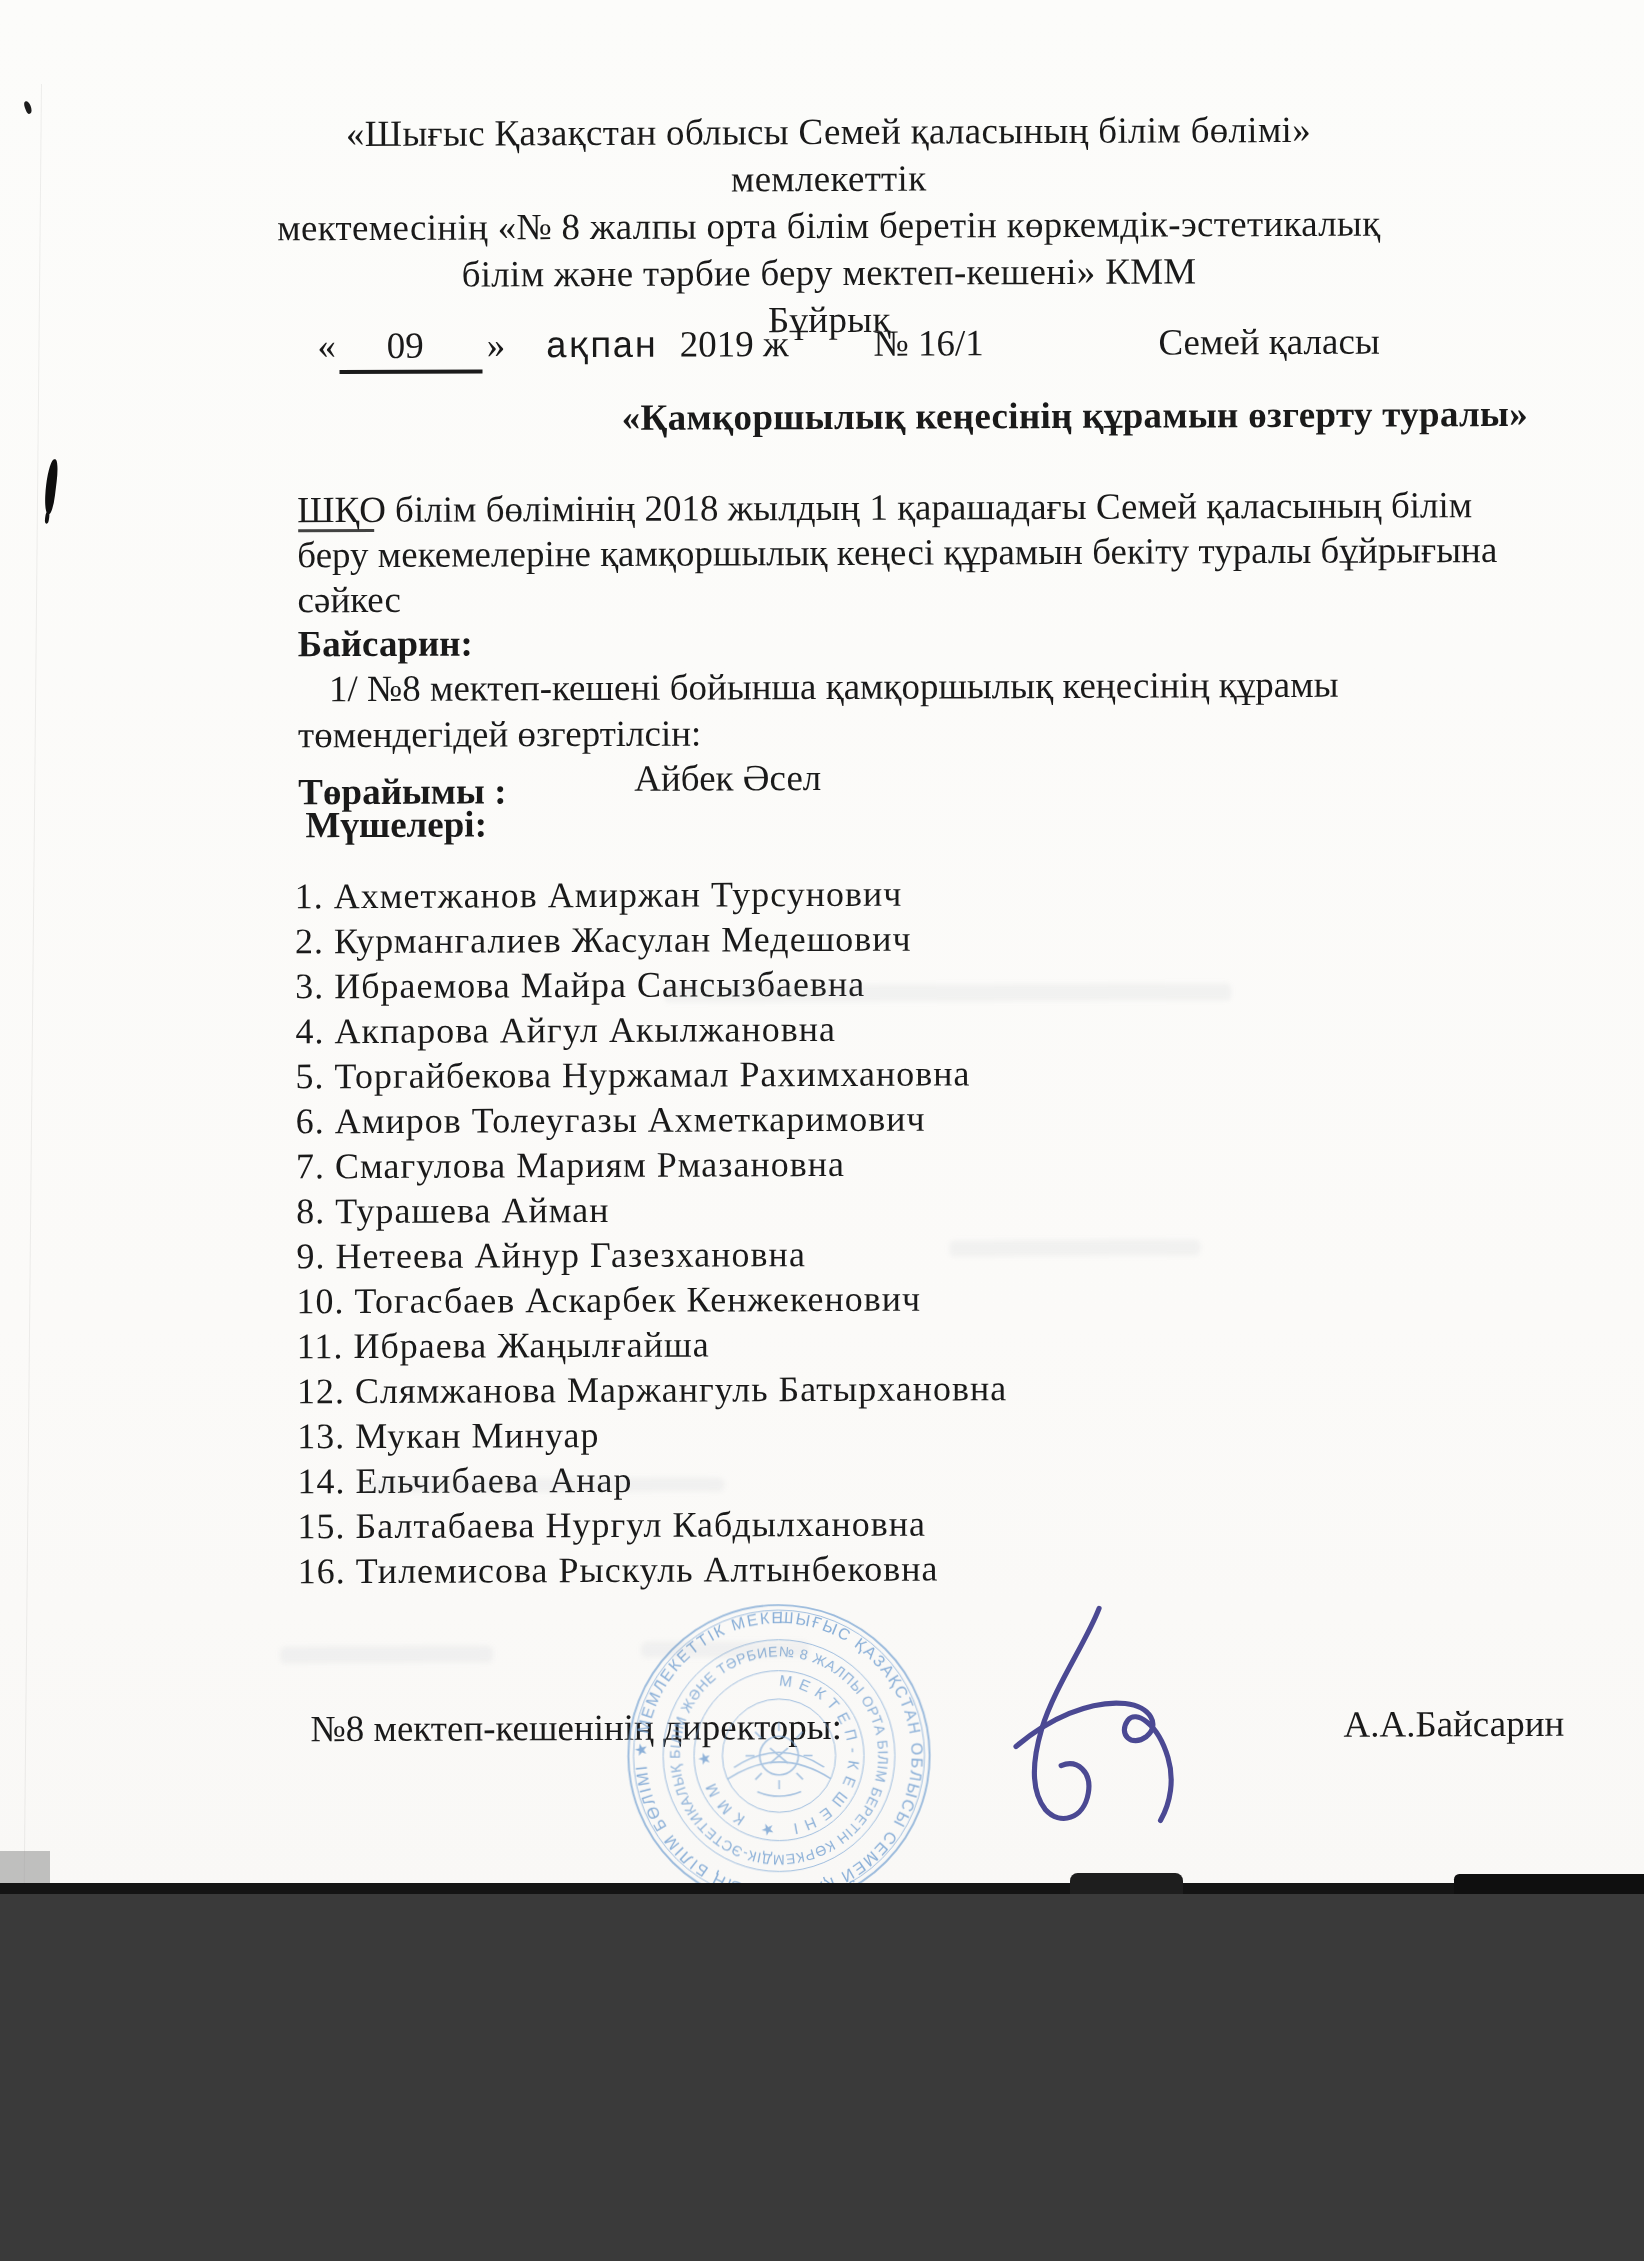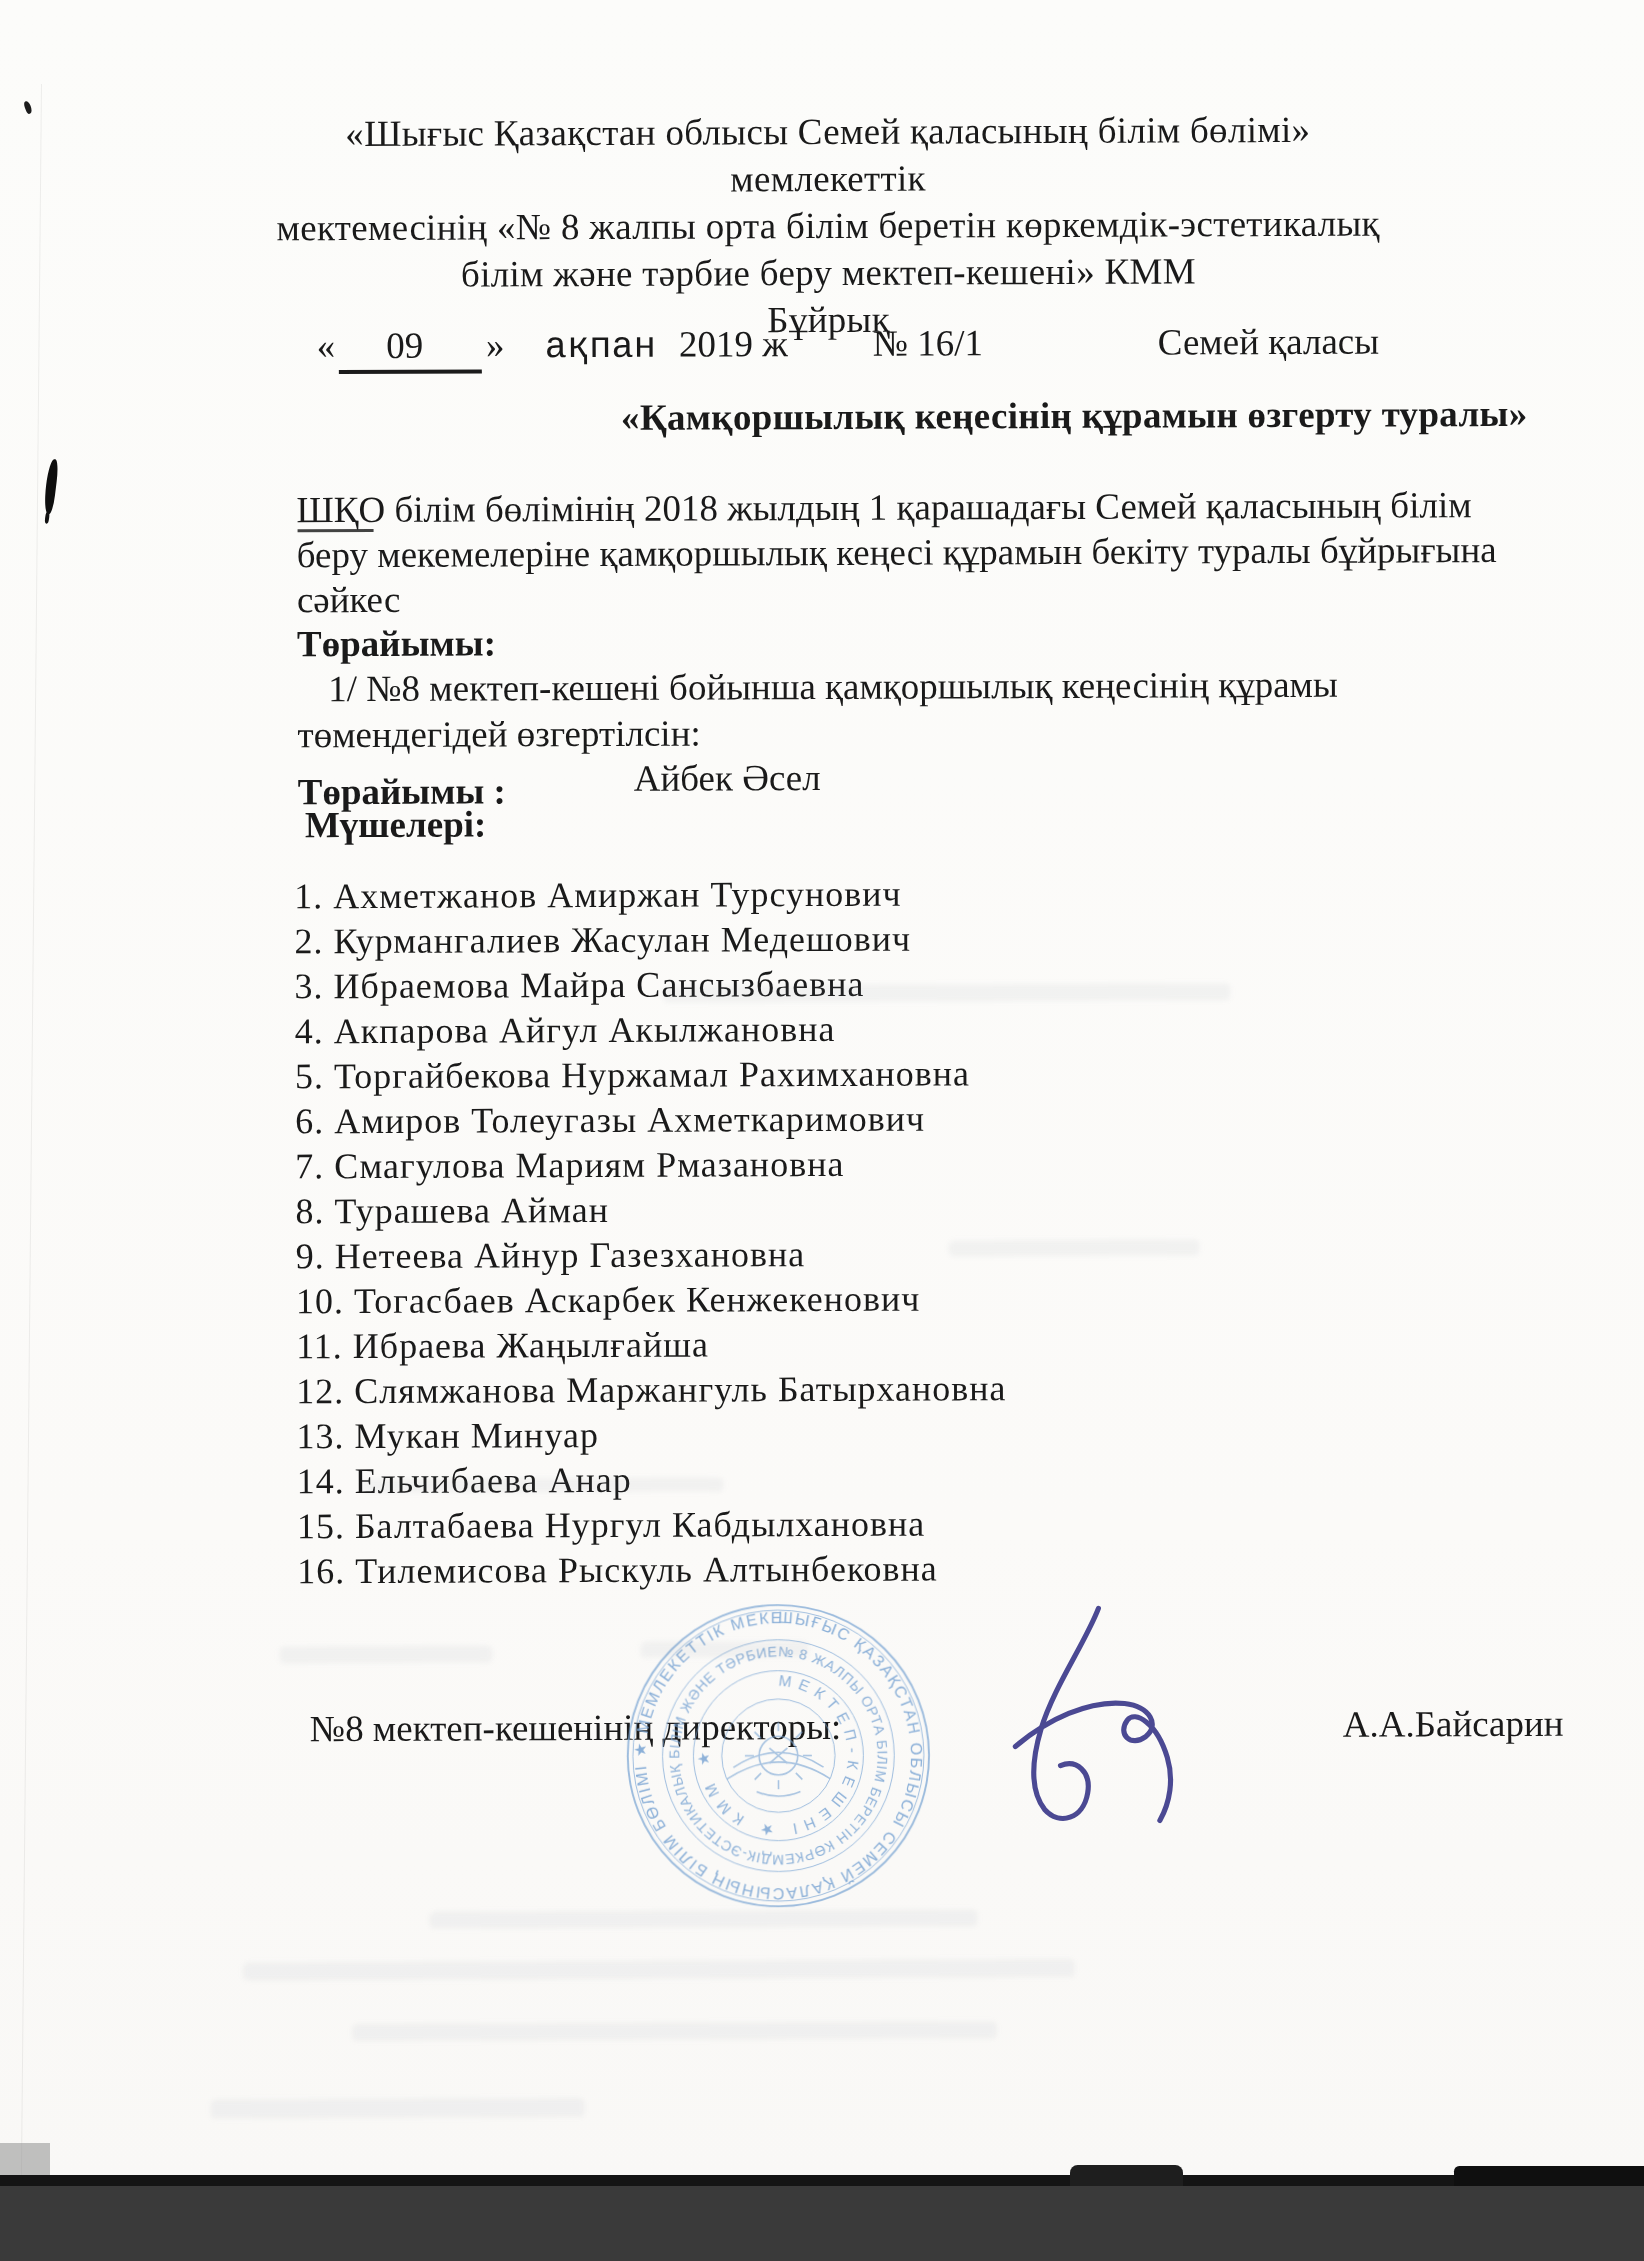--- a/index.html
+++ b/index.html
@@ -1,17 +1,17 @@
 <!DOCTYPE html>
 <html style="font-size:10.3px"><head>
 <meta charset="utf-8">
 <style>
   html,body { margin:0; padding:0; background:#3a3a3a; }
   .page {
-    position:relative; width:1644px; height:2186px;
+    position:relative; width:1644px; height:1894px;
     background:linear-gradient(180deg,#fcfcfa 0%, #fbfaf8 70%, #f9f8f6 100%);
     overflow:hidden;
     font-family:"Liberation Serif", serif;
     color:#1a1a1a;
   }
   .content { position:absolute; left:0; top:0; width:100%; height:100%; transform:rotate(-0.25deg); }
 
   .header-block {
     position:absolute; top:108px; left:271px; width:1122px;
     text-align:center; font-size:37px; line-height:47px; letter-spacing:0.3px;
@@ -99,21 +99,21 @@
 
     <div class="title">«Қамқоршылық кеңесінің құрамын өзгерту туралы»</div>
 
     <div class="intro">
       <div>ШҚО білім бөлімінің 2018 жылдың 1 қарашадағы Семей қаласының білім</div>
       <div>беру мекемелеріне қамқоршылық кеңесі құрамын бекіту туралы бұйрығына</div>
       <div>сәйкес</div>
     </div>
     <div class="smear-line"></div>
 
-    <div class="order-label">Төрайымы:</div>
+    <div class="order-label">Байсарин:</div>
     <div class="clause-line-1">1/ №8 мектеп-кешені бойынша  қамқоршылық кеңесінің құрамы</div>
     <div class="clause-line-2">төмендегідей өзгертілсін:</div>
 
     <div class="chair-row">
       <span class="chair-label">Төрайымы :</span>
       <span class="chair-name">Айбек Әсел</span>
     </div>
 
     <div class="members-label">Мүшелері:</div>
     <div class="members-list">

